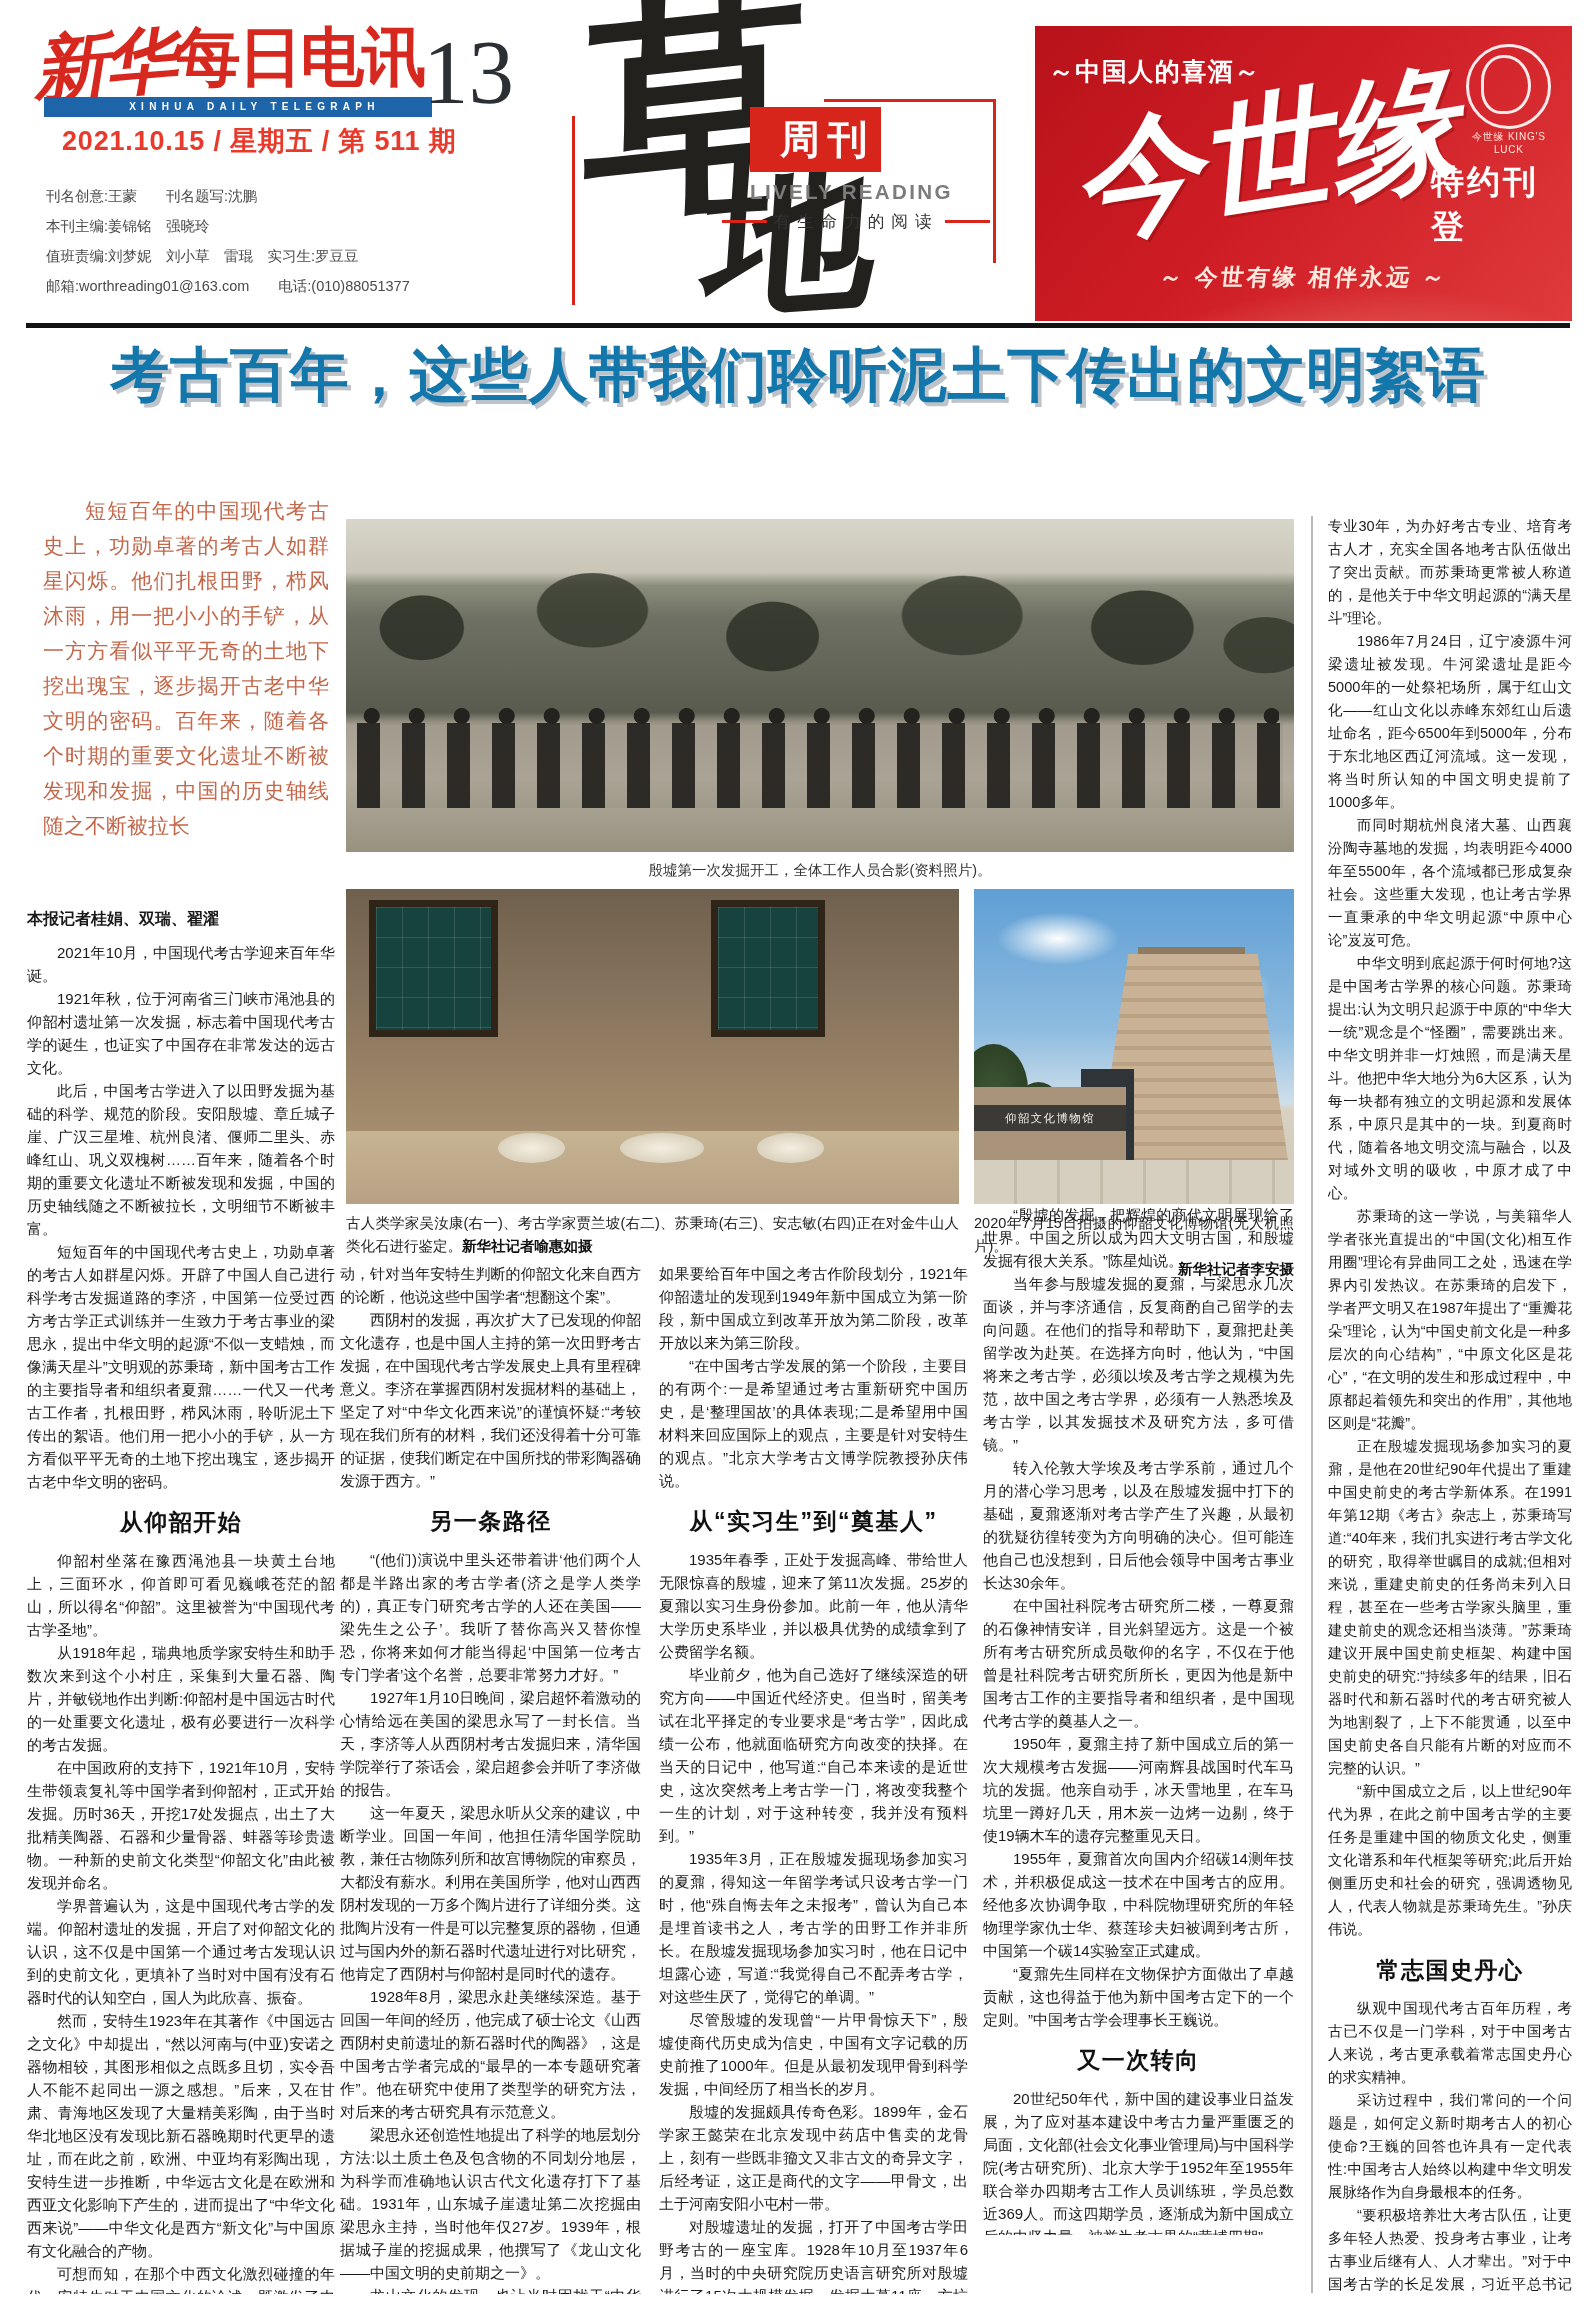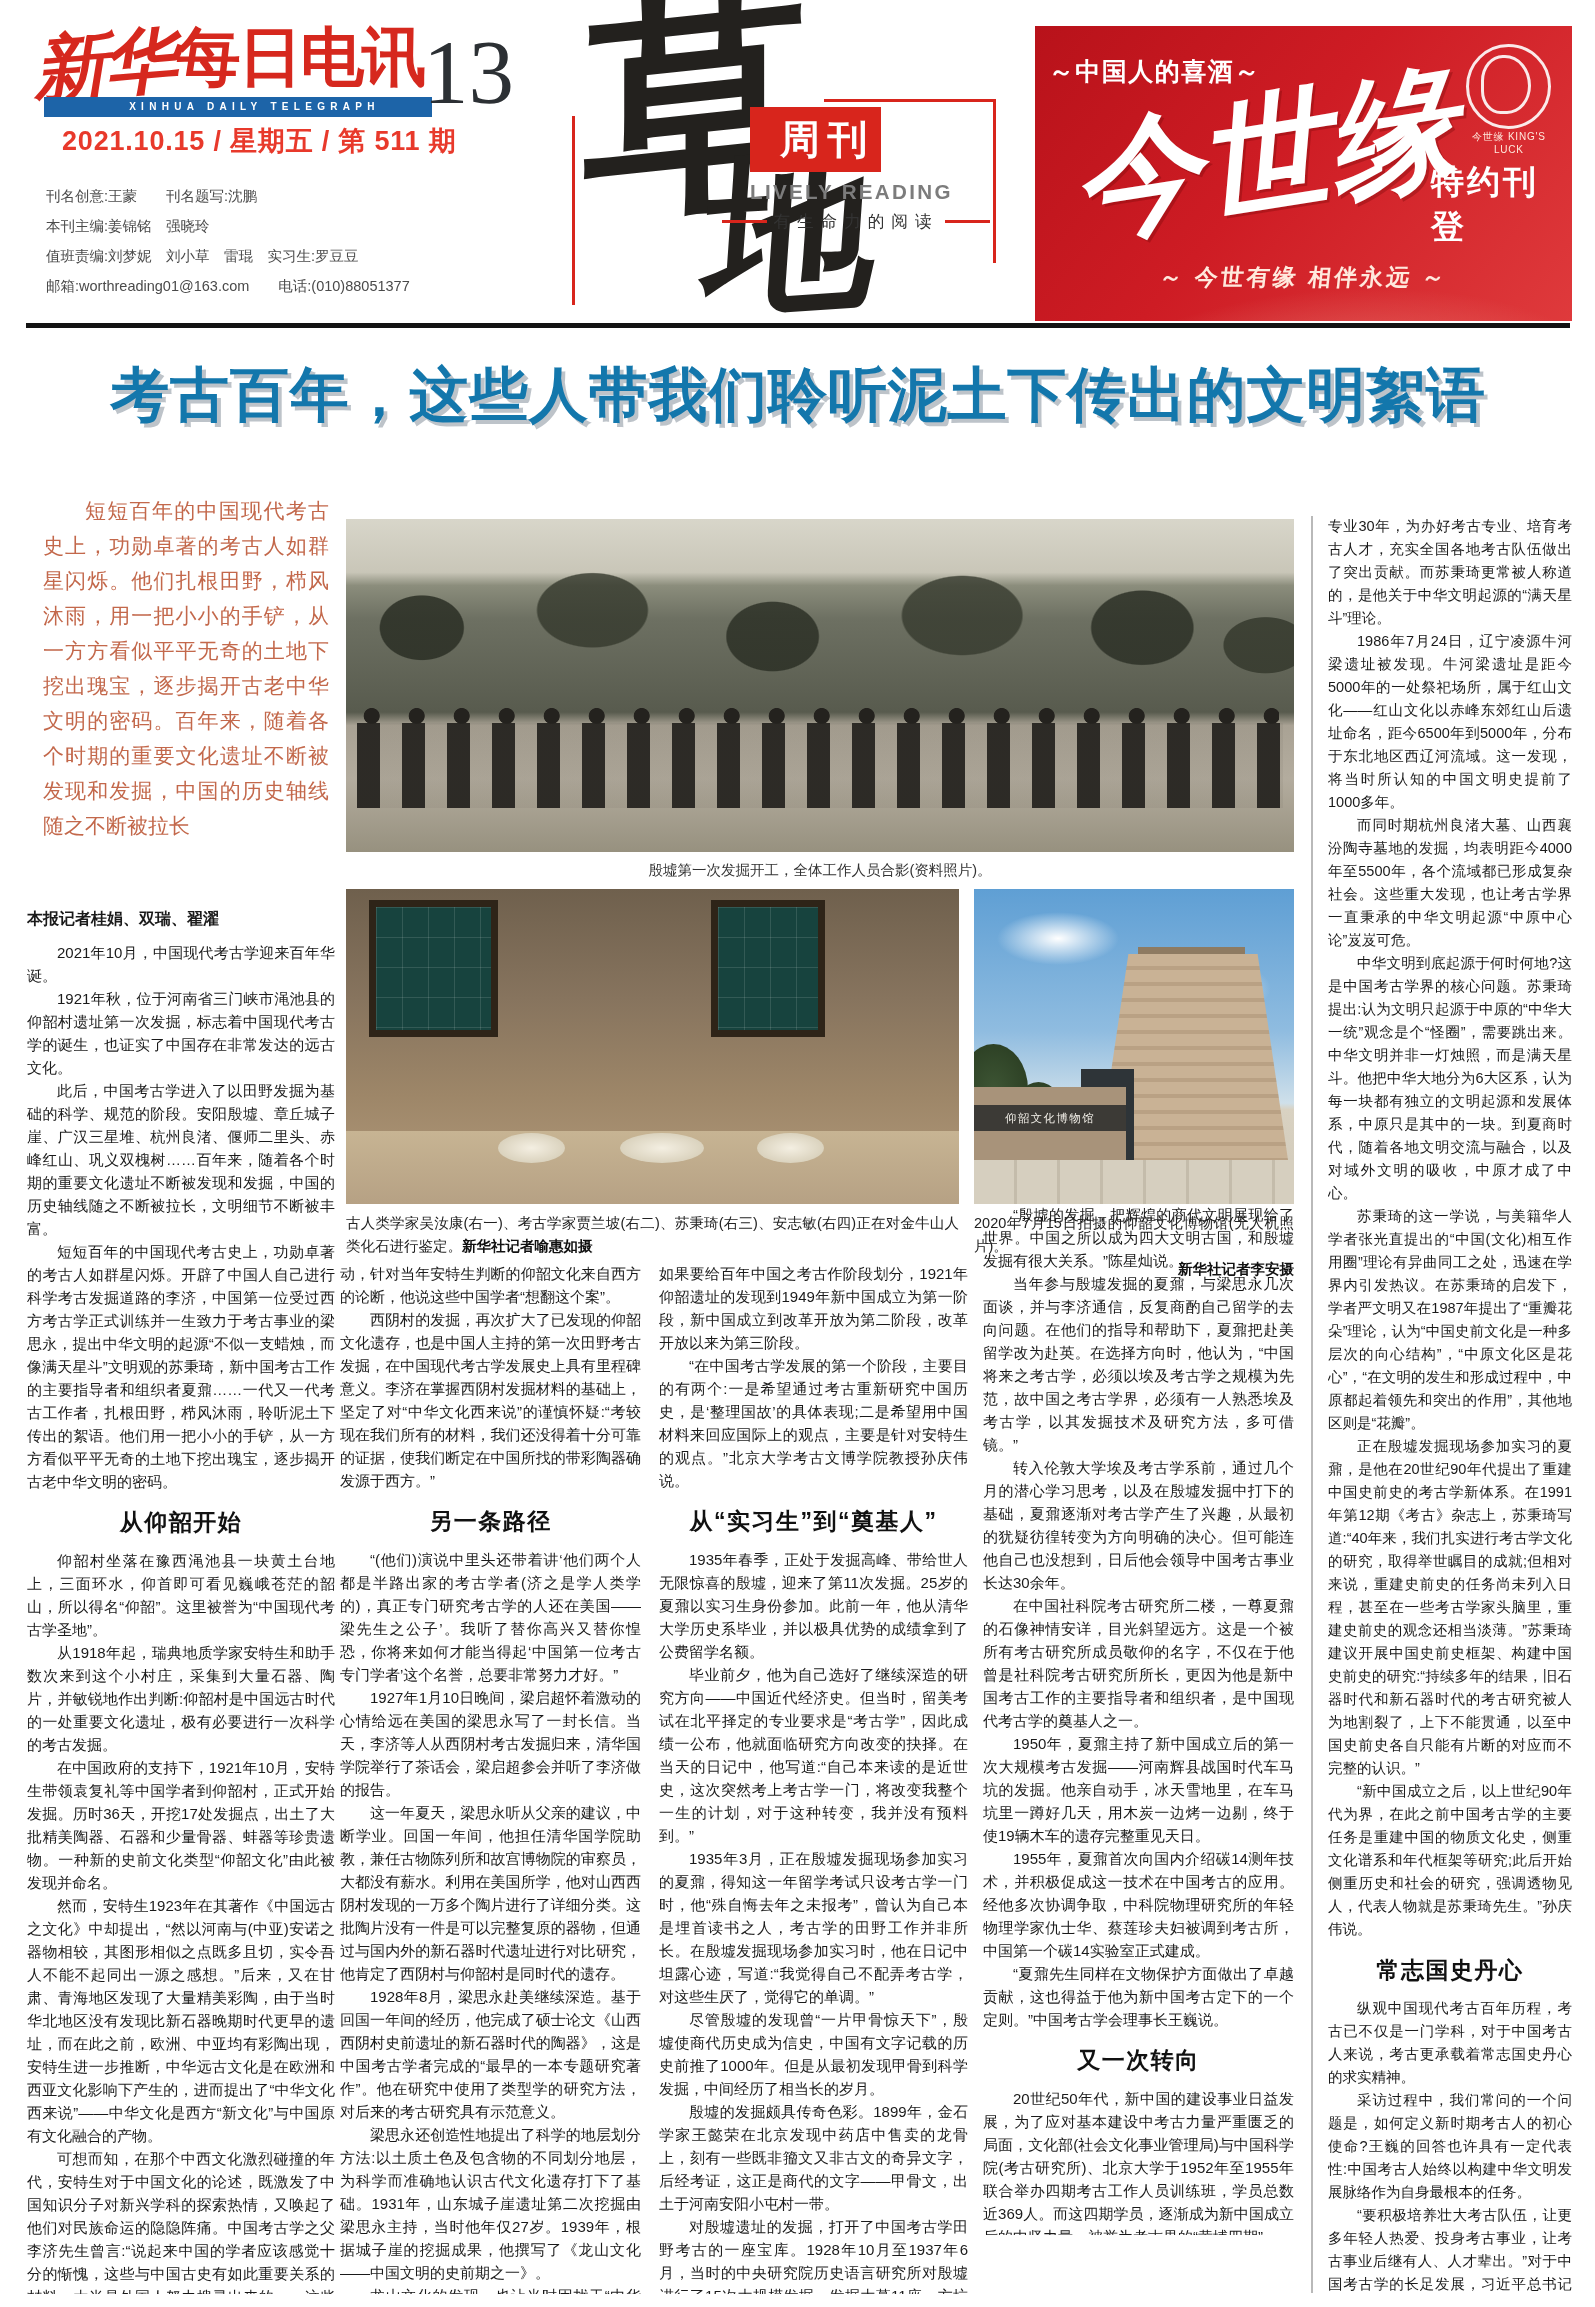--- a/index.html
+++ b/index.html
@@ -46,21 +46,21 @@
   .ad-logo{right:21px;top:18px;width:85px;height:85px;border:3px solid #fff;border-radius:50%;
       box-sizing:border-box;opacity:.9;}
   .ad-logo::before{content:"";position:absolute;left:12px;top:7.6px;width:44px;height:53px;border:3px solid #fff;border-radius:50% 60% 55% 45%;}
   .ad-logo-txt{right:13.7px;top:104px;width:99px;text-align:center;font-size:10px;color:#ffe9dd;letter-spacing:0.8px;}
 
   
   #toprule{left:26px;top:323px;width:1544px;height:5.3px;background:#131313;}
   #vdivider{left:1311px;top:516px;width:1.5px;height:1777px;background:#b9b9b9;}
 
   
-  #headline{left:26px;top:356px;width:1544px;text-align:center;font-size:59px;font-weight:900;
+  #headline{left:26px;top:336px;width:1544px;text-align:center;font-size:59px;font-weight:900;
     color:#1377ac;letter-spacing:0.8px;text-shadow:3.8px 3.8px 0 rgba(35,55,75,.30);}
 
   
   #intro{left:43px;top:493px;width:286px;height:396px;font-size:21px;line-height:35px;
     color:#c3684b;text-align:justify;text-indent:2em;overflow:hidden;}
   
   .ph{overflow:hidden;background:#ccc;}
   #photo1{left:346px;top:519px;width:948px;height:333px;background:linear-gradient(#d8d6ca 0%,#c9c6b8 16%,#8b8d7c 20%,#6d7062 30%,#585b4e 58%,#a9a294 62%,#b3ac9e 78%,#97917f 100%);}
   .p1-foliage{left:0;top:30px;width:100%;height:175px;
      background:
@@ -223,20 +223,21 @@
   <div class="abs col" id="col1">
       <p class="byline">本报记者桂娟、双瑞、翟濯</p>
       <p class="para">2021年10月，中国现代考古学迎来百年华诞。</p>
       <p class="para">1921年秋，位于河南省三门峡市渑池县的仰韶村遗址第一次发掘，标志着中国现代考古学的诞生，也证实了中国存在非常发达的远古文化。</p>
       <p class="para">此后，中国考古学进入了以田野发掘为基础的科学、规范的阶段。安阳殷墟、章丘城子崖、广汉三星堆、杭州良渚、偃师二里头、赤峰红山、巩义双槐树……百年来，随着各个时期的重要文化遗址不断被发现和发掘，中国的历史轴线随之不断被拉长，文明细节不断被丰富。</p>
       <p class="para">短短百年的中国现代考古史上，功勋卓著的考古人如群星闪烁。开辟了中国人自己进行科学考古发掘道路的李济，中国第一位受过西方考古学正式训练并一生致力于考古事业的梁思永，提出中华文明的起源“不似一支蜡烛，而像满天星斗”文明观的苏秉琦，新中国考古工作的主要指导者和组织者夏鼐……一代又一代考古工作者，扎根田野，栉风沐雨，聆听泥土下传出的絮语。他们用一把小小的手铲，从一方方看似平平无奇的土地下挖出瑰宝，逐步揭开古老中华文明的密码。</p>
       <h3 class="subhead">从仰韶开始</h3>
       <p class="para">仰韶村坐落在豫西渑池县一块黄土台地上，三面环水，仰首即可看见巍峨苍茫的韶山，所以得名“仰韶”。这里被誉为“中国现代考古学圣地”。</p>
       <p class="para">从1918年起，瑞典地质学家安特生和助手数次来到这个小村庄，采集到大量石器、陶片，并敏锐地作出判断:仰韶村是中国远古时代的一处重要文化遗址，极有必要进行一次科学的考古发掘。</p>
       <p class="para">在中国政府的支持下，1921年10月，安特生带领袁复礼等中国学者到仰韶村，正式开始发掘。历时36天，开挖17处发掘点，出土了大批精美陶器、石器和少量骨器、蚌器等珍贵遗物。一种新的史前文化类型“仰韶文化”由此被发现并命名。</p>
+      <p class="para">学界普遍认为，这是中国现代考古学的发端。仰韶村遗址的发掘，开启了对仰韶文化的认识，这不仅是中国第一个通过考古发现认识到的史前文化，更填补了当时对中国有没有石器时代的认知空白，国人为此欣喜、振奋。</p>
       <p class="para">然而，安特生1923年在其著作《中国远古之文化》中却提出，“然以河南与(中亚)安诺之器物相较，其图形相似之点既多且切，实令吾人不能不起同出一源之感想。”后来，又在甘肃、青海地区发现了大量精美彩陶，由于当时华北地区没有发现比新石器晚期时代更早的遗址，而在此之前，欧洲、中亚均有彩陶出现，安特生进一步推断，中华远古文化是在欧洲和西亚文化影响下产生的，进而提出了“中华文化西来说”——中华文化是西方“新文化”与中国原有文化融合的产物。</p>
       <p class="para">可想而知，在那个中西文化激烈碰撞的年代，安特生对于中国文化的论述，既激发了中国知识分子对新兴学科的探索热情，又唤起了他们对民族命运的隐隐阵痛。中国考古学之父李济先生曾言:“说起来中国的学者应该感觉十分的惭愧，这些与中国古史有如此重要关系的材料，大半是外国人努力搜寻出来的……这些情形，至少我们希望，不会继续很久。”</p>
     </div>
   <div class="abs col" id="col2">
       <p class="para noindent">动，针对当年安特生判断的仰韶文化来自西方的论断，他说这些中国学者“想翻这个案”。</p>
       <p class="para">西阴村的发掘，再次扩大了已发现的仰韶文化遗存，也是中国人主持的第一次田野考古发掘，在中国现代考古学发展史上具有里程碑意义。李济在掌握西阴村发掘材料的基础上，坚定了对“中华文化西来说”的谨慎怀疑:“考较现在我们所有的材料，我们还没得着十分可靠的证据，使我们断定在中国所找的带彩陶器确发源于西方。”</p>
       <h3 class="subhead">另一条路径</h3>
       <p class="para">“(他们)演说中里头还带着讲‘他们两个人都是半路出家的考古学者(济之是学人类学的)，真正专门研究考古学的人还在美国——梁先生之公子’。我听了替你高兴又替你惶恐，你将来如何才能当得起‘中国第一位考古专门学者’这个名誉，总要非常努力才好。”</p>
       <p class="para">1927年1月10日晚间，梁启超怀着激动的心情给远在美国的梁思永写了一封长信。当天，李济等人从西阴村考古发掘归来，清华国学院举行了茶话会，梁启超参会并听了李济做的报告。</p>
       <p class="para">这一年夏天，梁思永听从父亲的建议，中断学业。回国一年间，他担任清华国学院助教，兼任古物陈列所和故宫博物院的审察员，大都没有薪水。利用在美国所学，他对山西西阴村发现的一万多个陶片进行了详细分类。这批陶片没有一件是可以完整复原的器物，但通过与国内外的新石器时代遗址进行对比研究，他肯定了西阴村与仰韶村是同时代的遗存。</p>

